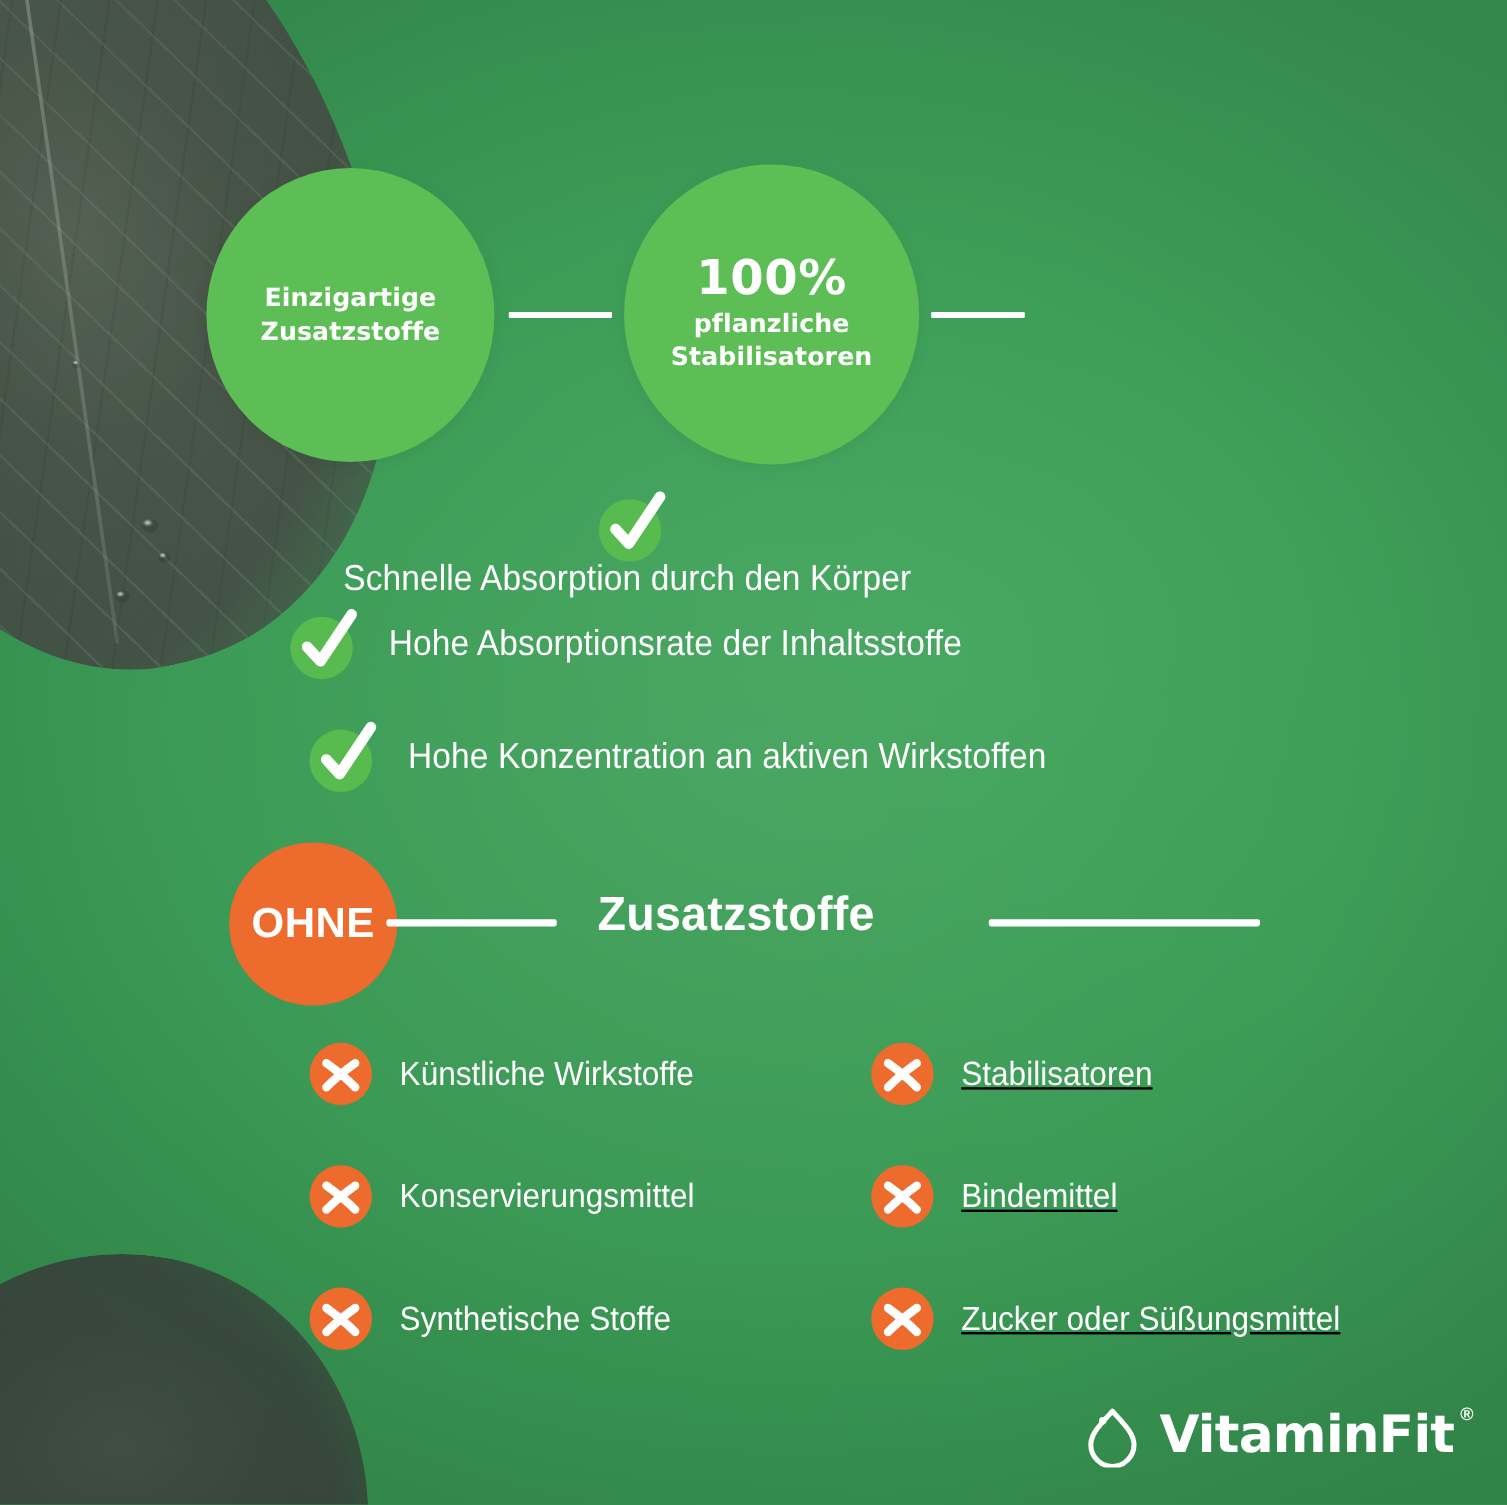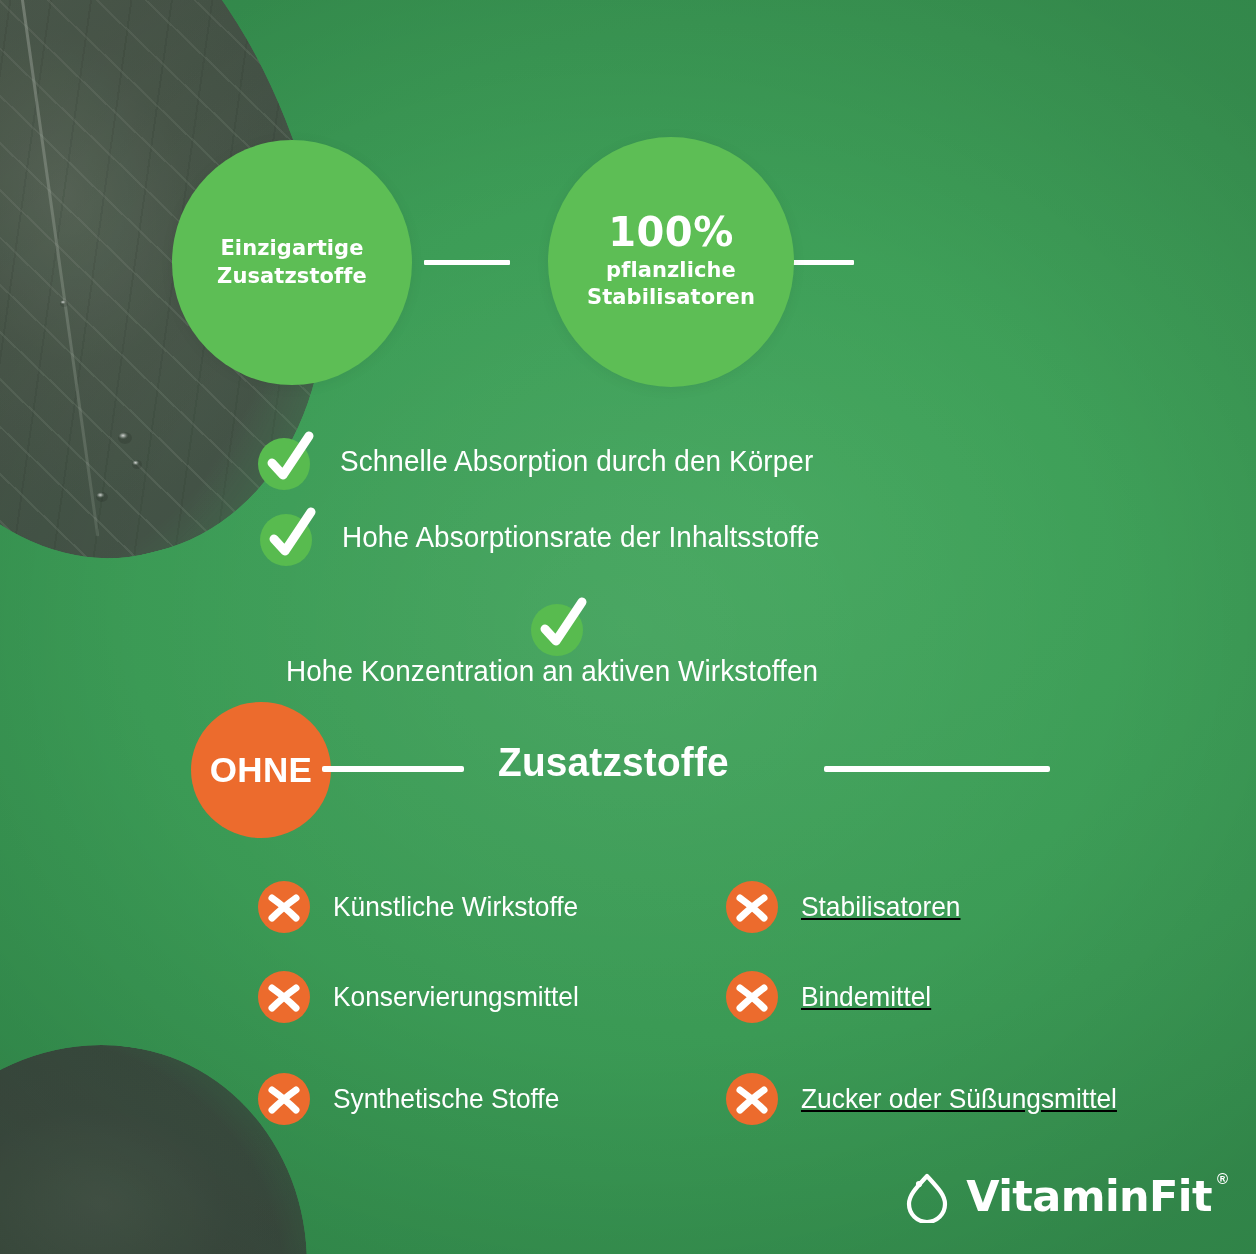--- a/index.html
+++ b/index.html
@@ -105,21 +105,21 @@
     box-shadow: 0 2px 14px rgba(0,0,0,0.06);
   }
   .pill-circle .ctext {
     font-weight: 700;
     line-height: 1.30;
     letter-spacing: 0.1px;
     padding: 0 14px;
   }
   #circle-0 { left: 172px; top: 140px; width: 240px; height: 245px; justify-content: center; }
   #circle-0 .ctext { font-size: 21px; }
-  #circle-1 { left: 548px; top: 137px; width: 246px; height: 250px; }
+  #circle-1 { left: 520px; top: 137px; width: 246px; height: 250px; }
   #circle-1 .ctext { font-size: 21px; }
   #circle-2 { left: 862px; top: 140px; width: 246px; height: 246px; }
   #circle-2 .ctext { font-size: 20px; }
 
   .big-pct {
     display: block;
     font-size: 40px;
     font-weight: 700;
     line-height: 1.02;
     margin-bottom: 4px;
@@ -135,23 +135,23 @@
   #connector-1 { left: 776px; top: 260px; width: 78px; }
 
   
   .check-list { position: absolute; left: 0; top: 408px; width: 100%; }
   .check-row {
     position: absolute;
     display: flex;
     align-items: center;
     height: 62px;
   }
-  #check-row-0 { left: 258px; top: 22px; }
-  #check-row-1 { left: 260px; top: 98px; }
-  #check-row-2 { left: 258px; top: 192px; flex-direction: column; }
+  #check-row-0 { left: 258px; top: 4px; flex-direction: column; }
+  #check-row-1 { left: 242px; top: 98px; }
+  #check-row-2 { left: 258px; top: 192px; }
 
   .check-badge {
     position: relative;
     width: 54px;
     height: 54px;
     flex: 0 0 54px;
   }
   .check-badge .disc {
     position: absolute;
     left: 0; top: 4px;
@@ -212,21 +212,21 @@
     font-family: "Liberation Sans", sans-serif;
     transform: scaleX(0.97);
     transform-origin: left center;
   }
 
   
   .x-grid { position: absolute; left: 0; top: 866px; width: 100%; }
   .x-row { position: absolute; display: flex; align-items: center; height: 58px; }
   .x-col-left  { left: 258px; }
   .x-col-right { left: 726px; text-decoration: underline; }
-  .x-r0 { top: 12px; text-align: right; }
+  .x-r0 { top: 0px; text-align: right; }
   .x-r1 { top: 102px; }
   .x-r2 { top: 204px; }
 
   .x-badge {
     position: relative;
     width: 52px;
     height: 52px;
     flex: 0 0 52px;
     border-radius: 50%;
     background: #ec6b2d;

